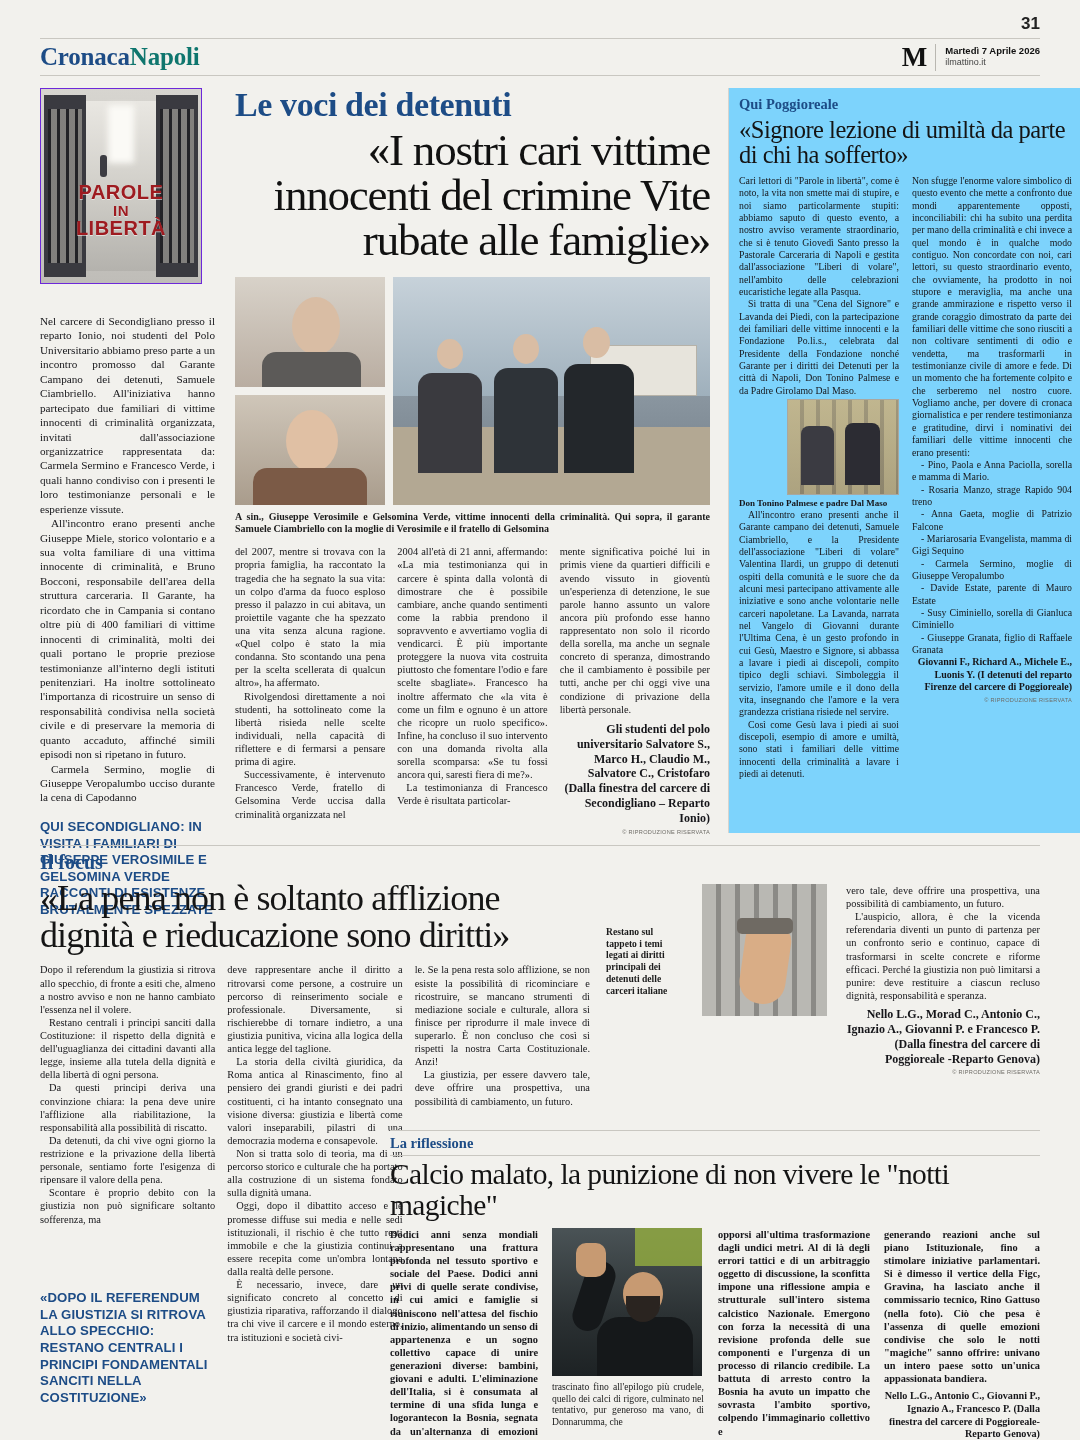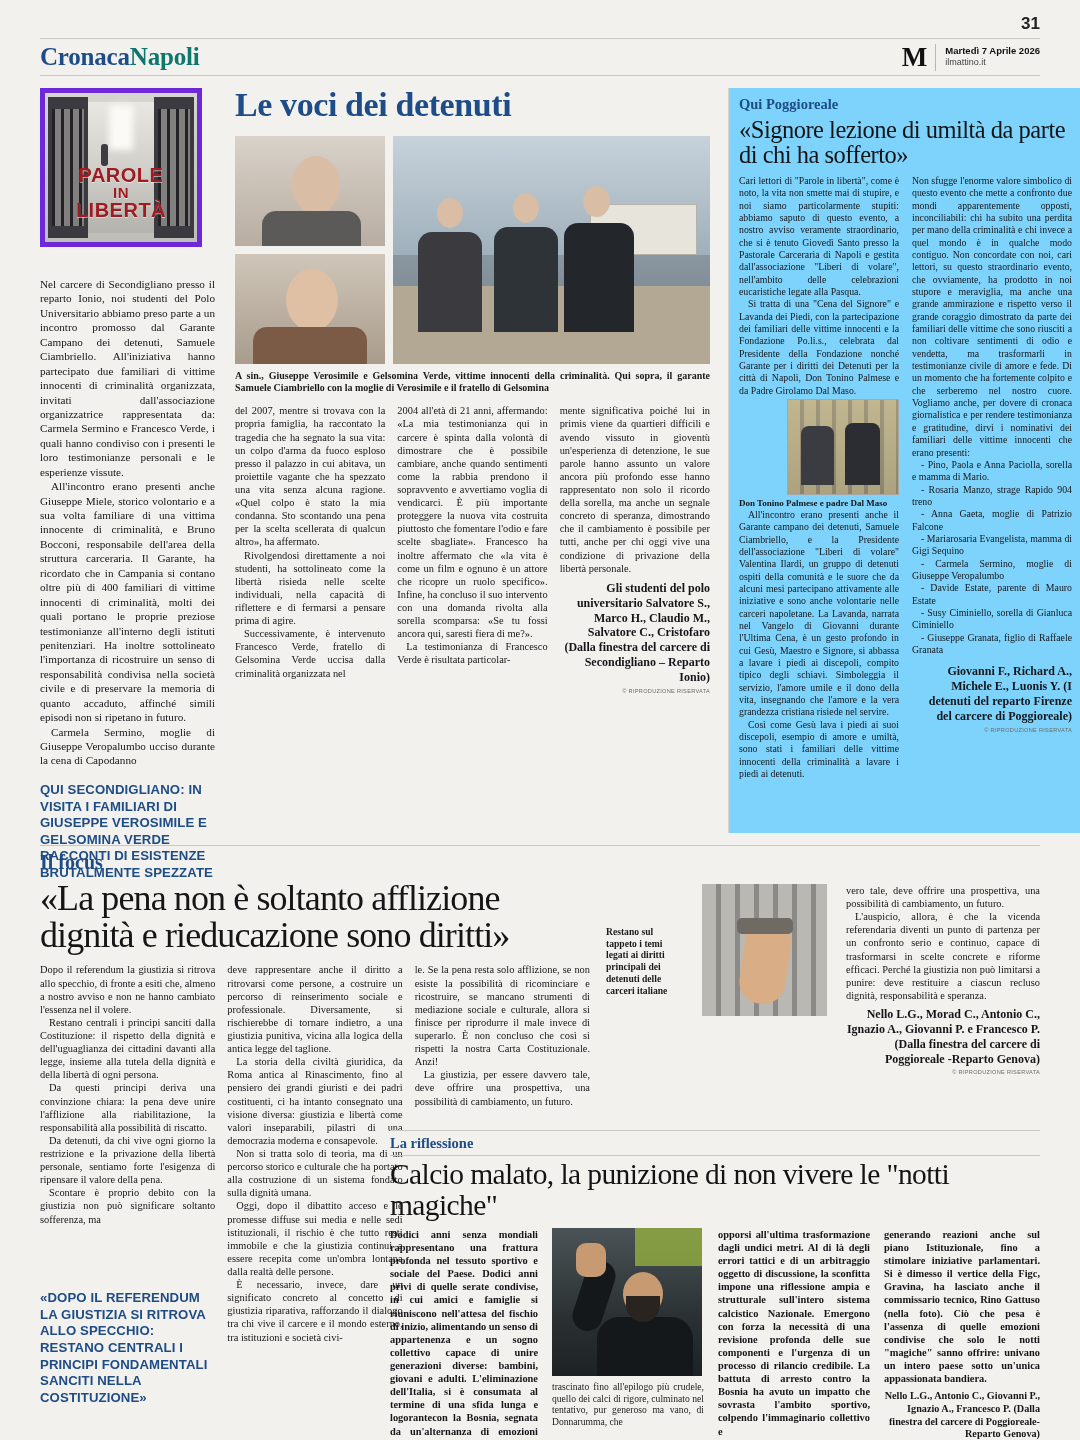--- a/index.html
+++ b/index.html
@@ -47,22 +47,22 @@
 
   .col-left{ position:absolute; left:0; top:0; width:175px; }
   .col-center{ position:absolute; left:195px; top:0; width:475px; }
   .col-right{
     position:absolute; left:688px; top:0; width:352px; height:745px;
     background:#7dd3fc; border-left:1px solid #d6d4ce; padding:8px 8px 0 10px;
   }
 
   
   .cover-img{
-    width:162px; height:159px; position:relative; overflow:hidden;
-    border:5px solid #6d28d9; background:#cfcdc8;
+    width:162px; height:196px; position:relative; overflow:hidden;
+    border:1px solid #6d28d9; background:#cfcdc8;
   }
   .cov-wall{position:absolute;inset:0;background:linear-gradient(180deg,#d7d5d0 0%,#bfbdb8 100%);}
   .cov-corridor{
     position:absolute; left:28%; top:6%; width:44%; height:88%;
     background:linear-gradient(180deg,#e9e7e2 0%,#cfcdc7 55%,#b4b2ad 100%);
   }
   .cov-light{position:absolute;left:42%;top:8%;width:16%;height:30%;background:#fbfaf6;filter:blur(3px);}
   .cov-frameL{position:absolute;left:2%;top:3%;width:26%;height:94%;background:#3a3a40;}
   .cov-frameR{position:absolute;right:2%;top:3%;width:26%;height:94%;background:#3a3a40;}
   .cov-frameL::before,.cov-frameR::before{
@@ -227,20 +227,21 @@
         <p class="first">Nel carcere di Secondigliano presso il reparto Ionio, noi studenti del Polo Universitario abbiamo preso parte a un incontro promosso dal Garante Campano dei detenuti, Samuele Ciambriello. All'iniziativa hanno partecipato due familiari di vittime innocenti di criminalità organizzata, invitati dall'associazione organizzatrice rappresentata da: Carmela Sermino e Francesco Verde, i quali hanno condiviso con i presenti le loro testimonianze personali e le esperienze vissute.</p>
         <p>All'incontro erano presenti anche Giuseppe Miele, storico volontario e a sua volta familiare di una vittima innocente di criminalità, e Bruno Bocconi, responsabile dell'area della struttura carceraria. Il Garante, ha ricordato che in Campania si contano oltre più di 400 familiari di vittime innocenti di criminalità, molti dei quali portano le proprie preziose testimonianze all'interno degli istituti penitenziari. Ha inoltre sottolineato l'importanza di ricostruire un senso di responsabilità condivisa nella società civile e di preservare la memoria di quanto accaduto, affinché simili episodi non si ripetano in futuro.</p>
         <p>Carmela Sermino, moglie di Giuseppe Veropalumbo ucciso durante la cena di Capodanno</p>
       </div>
 
       <div class="pull-blue" style="margin-top:14px;">QUI SECONDIGLIANO: IN VISITA I FAMILIARI DI GIUSEPPE VEROSIMILE E GELSOMINA VERDE RACCONTI DI ESISTENZE BRUTALMENTE SPEZZATE</div>
     </div>
 
     <div class="col-center">
       <div class="kicker">Le voci dei detenuti</div>
+      <div class="headline-main">«I nostri cari vittime innocenti del crimine Vite rubate alle famiglie»</div>
 
       <div style="display:flex; gap:8px; margin-top:14px; align-items:flex-start;">
         <div style="width:150px;">
           <div class="photo ph-portrait" style="height:110px;">
             <div class="face" style="left:38%;top:18%;width:48px;height:58px;"></div>
             <div class="torso" style="left:18%;top:68%;width:66%;height:38%;background:#5c5a58;"></div>
           </div>
           <div class="photo ph-portrait" style="height:110px;margin-top:8px;background:linear-gradient(180deg,#cfc6b9 0%,#a99c8c 100%);">
             <div class="face" style="left:34%;top:14%;width:52px;height:62px;background:#e0c0a4;"></div>
             <div class="torso" style="left:12%;top:66%;width:76%;height:40%;background:#7b5a46;"></div>
@@ -307,21 +308,21 @@
             <p class="first">Non sfugge l'enorme valore simbolico di questo evento che mette a confronto due mondi apparentemente opposti, inconciliabili: chi ha subito una perdita per mano della criminalità e chi invece a quel mondo è in qualche modo contiguo. Non concordate con noi, cari lettori, su questo straordinario evento, che ovviamente, ha prodotto in noi stupore e meraviglia, ma anche una grande ammirazione e rispetto verso il grande coraggio dimostrato da parte dei familiari delle vittime che sono riusciti a non coltivare sentimenti di odio e vendetta, ma trasformarli in testimonianze civile di amore e fede. Di un momento che ha fortemente colpito e che serberemo nel nostro cuore. Vogliamo anche, per dovere di cronaca giornalistica e per rendere testimonianza e gratitudine, dirvi i nominativi dei familiari delle vittime innocenti che erano presenti:</p>
             <p>- Pino, Paola e Anna Paciolla, sorella e mamma di Mario.</p>
             <p>- Rosaria Manzo, strage Rapido 904 treno</p>
             <p>- Anna Gaeta, moglie di Patrizio Falcone</p>
             <p>- Mariarosaria Evangelista, mamma di Gigi Sequino</p>
             <p>- Carmela Sermino, moglie di Giuseppe Veropalumbo</p>
             <p>- Davide Estate, parente di Mauro Estate</p>
             <p>- Susy Ciminiello, sorella di Gianluca Ciminiello</p>
             <p>- Giuseppe Granata, figlio di Raffaele Granata</p>
           </div>
-          <div class="sig" style="margin-top:8px;font-size:12px;">Giovanni F., Richard A., Michele E., Luonis Y. (I detenuti del reparto Firenze del carcere di Poggioreale)</div>
+          <div class="sig" style="margin-top:0;font-size:10px;">Giovanni F., Richard A., Michele E., Luonis Y. (I detenuti del reparto Firenze del carcere di Poggioreale)</div>
           <div class="copyr">© RIPRODUZIONE RISERVATA</div>
         </div>
       </div>
     </div>
   </div>
 
   <div class="focus">
     <div class="rule-top"></div>
     <div class="sec-kicker">Il focus</div>
     <div style="display:flex;gap:16px;">

